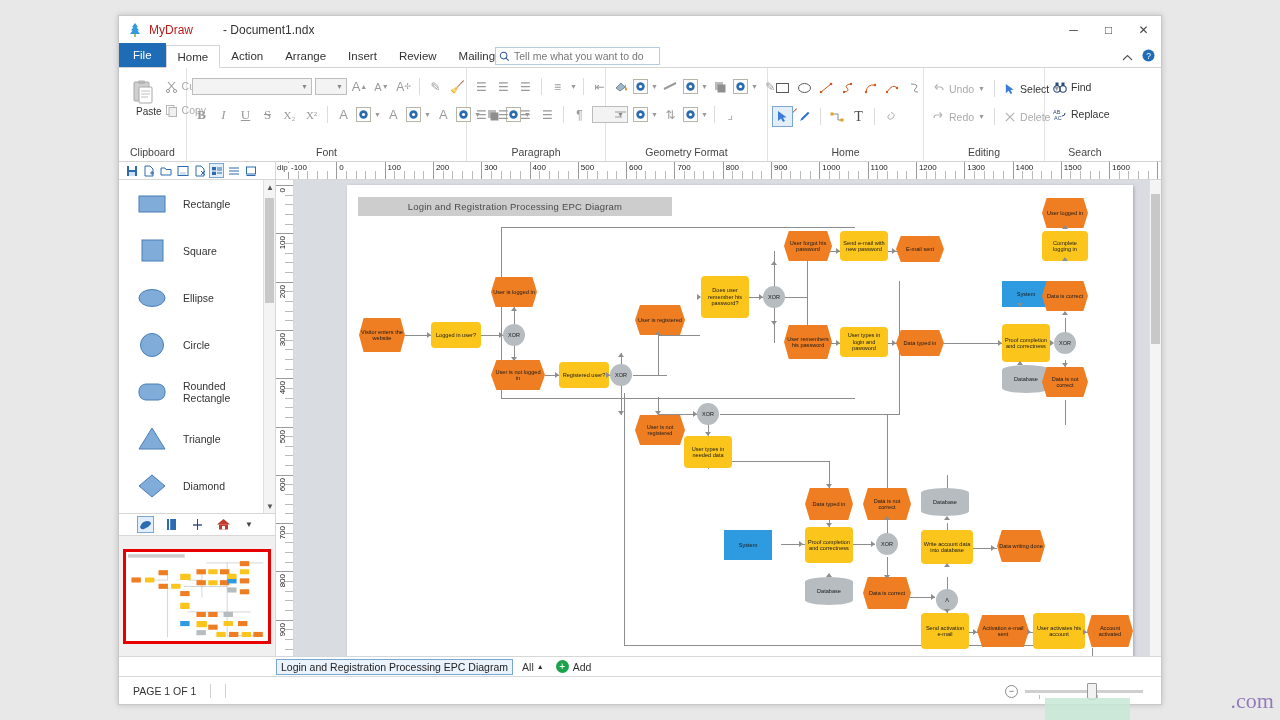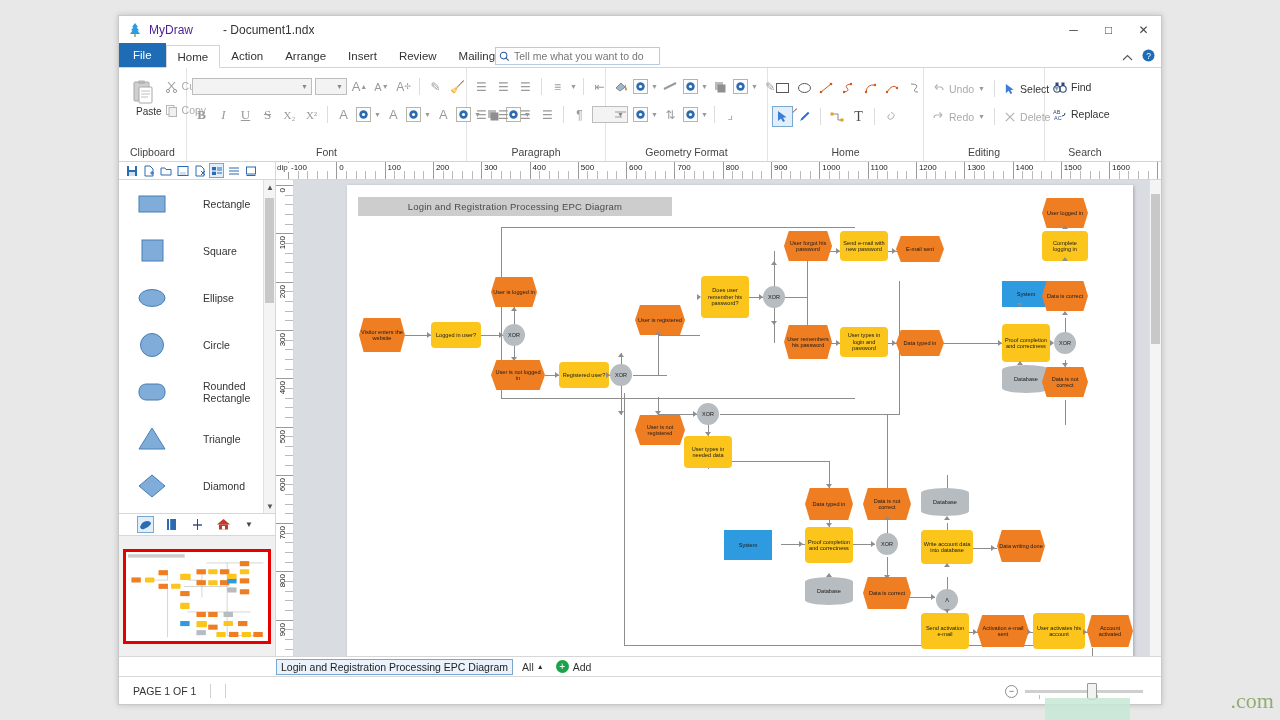--- a/index.html
+++ b/index.html
@@ -6,21 +6,21 @@
   html,body{width:1280px;height:720px;overflow:hidden;background:#e9e9e9;font-family:"Liberation Sans",sans-serif;}
   #root{position:relative;width:1280px;height:720px;background:#e8e8e8;}
 
   
   .app-window{position:absolute;left:118px;top:15px;width:1044px;height:690px;background:#fff;border:1px solid #c9c9c9;
               box-shadow:0 0 6px rgba(0,0,0,.18);display:flex;flex-direction:column;}
 
   
   .titlebar{height:28px;display:flex;align-items:center;padding-left:8px;background:#fff;flex:0 0 28px;position:relative;}
   .app-logo{width:16px;height:16px;margin-right:6px;flex:0 0 16px;}
-  .app-name{font-size:12px;color:#4c1d95;}
+  .app-name{font-size:12px;color:#b91c1c;}
   .doc-name{font-size:12px;color:#333;margin-left:30px;}
   .win-btns{position:absolute;right:0;top:0;height:28px;display:flex;}
   .win-btn{width:35px;height:28px;display:flex;align-items:center;justify-content:center;font-size:12px;color:#444;}
 
   
   .tabstrip{height:24px;display:flex;align-items:flex-end;background:#fff;border-bottom:1px solid #d4d4d4;flex:0 0 24px;position:relative;}
   .tab{height:23px;padding:0 11px;font-size:11.5px;color:#333;display:flex;align-items:center;}
   .tab.file{background:#1e6cb5;color:#fff;height:24px;padding:0 14px;font-weight:normal;}
   .tab.active{background:#fff;border:1px solid #d4d4d4;border-bottom:1px solid #fff;position:relative;top:1px;}
   .searchbox{position:absolute;left:376px;top:3px;width:165px;height:18px;border:1px solid #b9cbe0;display:flex;align-items:center;padding-left:3px;background:#fff;}
@@ -57,21 +57,21 @@
   .htick{position:absolute;top:0;bottom:0;border-left:1px solid #9a9a9a;}
   .htick span{position:absolute;left:2px;top:1px;font-size:8px;color:#222;white-space:nowrap;}
   .htick.minor{top:9px;border-left:1px solid #bbb;}
 
   
   .workarea{flex:1;display:flex;min-height:0;}
   .leftpanel{width:157px;border-right:1px solid #d7d7d7;display:flex;flex-direction:column;background:#fff;}
   .shapelist{flex:1;overflow:hidden;position:relative;border-bottom:1px solid #d7d7d7;}
   .shape-row{display:flex;align-items:center;height:47px;padding-left:18px;gap:14px;}
   .shape-ico{width:32px;height:26px;flex:0 0 32px;}
-  .shape-name{font-size:10.5px;color:#333;line-height:12px;margin-left:20px;}
+  .shape-name{font-size:10.5px;color:#333;line-height:12px;}
   .vscroll{position:absolute;right:0;top:0;width:12px;height:100%;background:#f4f4f4;border-left:1px solid #e0e0e0;}
   .vscroll .thumb{position:absolute;left:1px;top:18px;width:9px;height:105px;background:#c8c8c8;}
   .vscroll .arw{position:absolute;left:0;width:12px;height:14px;display:flex;align-items:center;justify-content:center;font-size:8px;color:#555;}
 
   .thumbtools{height:22px;display:flex;align-items:center;justify-content:center;gap:11px;border-bottom:1px solid #d7d7d7;}
   .tt-ico{width:15px;height:15px;display:flex;align-items:center;justify-content:center;}
   .tt-ico.sel{outline:1px solid #7aa7d0;background:#e3eefb;}
   .navpane{flex:0 0 120px;background:#f0f0f0;display:flex;align-items:center;justify-content:center;}
   .mini-canvas{width:148px;height:95px;background:#fff;border:3px solid #e60000;position:relative;overflow:hidden;}
 
@@ -102,21 +102,21 @@
   .ztrack{width:118px;height:3px;background:#cfcfcf;position:relative;}
   .zthumb{position:absolute;left:62px;top:-7px;width:10px;height:17px;background:#f2f2f2;border:1px solid #999;border-radius:1px 1px 3px 3px;}
   .ztick{position:absolute;top:5px;width:1px;height:4px;background:#bbb;}
 
   
   .watermark{position:absolute;right:0;bottom:36px;width:235px;height:65px;background:#fff;display:flex;align-items:center;gap:8px;padding-left:10px;z-index:40;}
   .wm-text{display:flex;flex-direction:column;}
   .wm-name{font-family:"Liberation Serif",serif;font-size:30px;color:#1b2f53;line-height:30px;letter-spacing:.5px;}
   .wm-sub{font-family:"Liberation Serif",serif;font-size:8px;color:#1b2f53;display:flex;align-items:center;gap:4px;}
   .wm-sub .bar{width:22px;height:2px;background:#1b2f53;display:inline-block;}
-  .wm-com{position:absolute;right:6px;bottom:6px;font-family:"Liberation Serif",serif;font-size:22px;color:#4d7c0f;opacity:.55;z-index:39;}
+  .wm-com{position:absolute;right:6px;bottom:6px;font-family:"Liberation Serif",serif;font-size:22px;color:#4c1d95;opacity:.55;z-index:39;}
   .wm-green{position:absolute;right:150px;bottom:0;width:85px;height:22px;background:#c7e8d6;opacity:.85;z-index:38;}
 
   
   .dg{position:absolute;font-size:5.6px;line-height:6.4px;color:#1b1b1b;text-align:center;display:flex;align-items:center;justify-content:center;}
   .dg span{display:block;padding:0 2px;}
   .ev{background:#ef7d22;}          
   .fn{background:#fbc51b;border-radius:4px;}  
   .sys{background:#2e9ae0;}          
   .db{background:#b6bcc0;}           
   .hexclip{clip-path:polygon(10% 0,90% 0,100% 50%,90% 100%,10% 100%,0 50%);}

